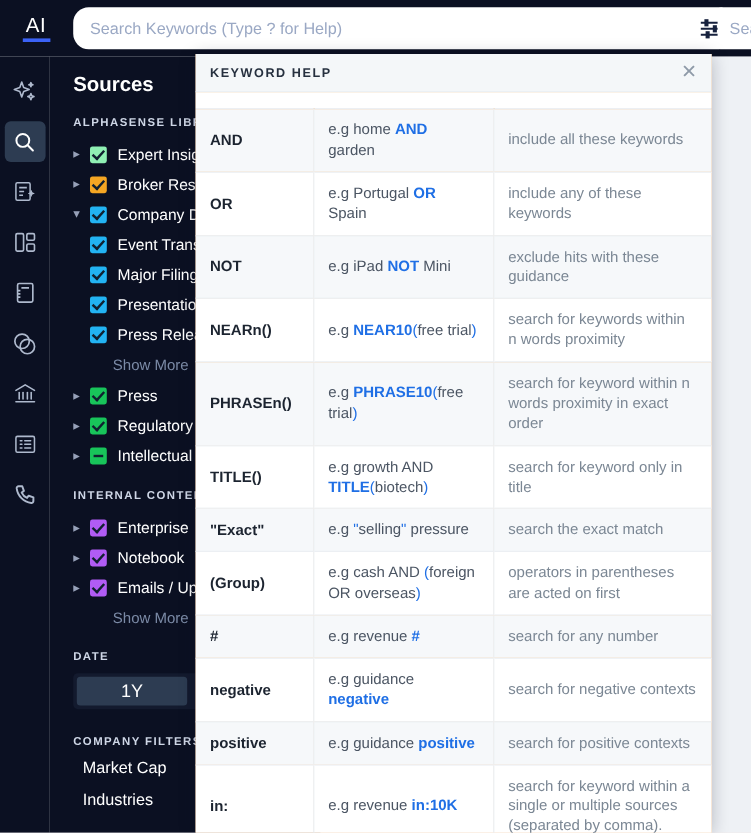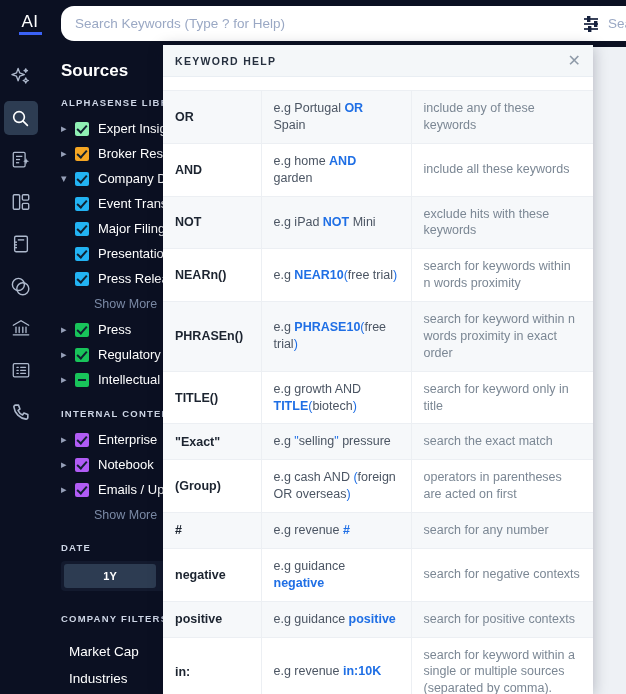--- a/index.html
+++ b/index.html
@@ -104,26 +104,26 @@
     color: #7b8aa6; font-size: 12.5px; padding-left: 53px; height: 26px;
     line-height: 26px;
   }
   .date-label { margin-top: 14px; }
   .seg {
     margin: 6px 0 0 20px; width: 190px; height: 30px;
     background: #131a2e; border-radius: 4px; display: flex; padding: 3px;
   }
   .seg div {
     flex: 1; display: flex; align-items: center; justify-content: center;
-    font-size: 11px; font-weight: bold; color: #8a99b5; border-radius: 3px;
+    font-size: 15px; font-weight: normal; color: #8a99b5; border-radius: 3px;
   }
   .seg div.on { background: #2d3c52; color: #ffffff; }
   .cf-label { margin-top: 22px; }
   .cf-row {
-    display: flex; align-items: flex-end; justify-content: space-between;
+    display: flex; align-items: flex-start; justify-content: space-between;
     height: 27px; padding: 0 14px 0 28px;
   }
   .cf-row span.t { color: #fff; font-size: 13.5px; }
   .cf-row span.c { color: #cbd3e3; font-size: 11px; }
 
   
   .kh {
     position: absolute; left: 163px; top: 45px; width: 430px; height: 649px;
     background: #fdba74; z-index: 10;
     box-shadow: 0 2px 14px rgba(10,15,35,.28);
@@ -376,33 +376,33 @@
   <div class="kh">
     <div class="kh-head">
       <span class="kh-title">KEYWORD HELP</span>
       <span class="kh-close">✕</span>
     </div>
     <div class="kh-gap"></div>
 
     <table class="kt">
       <tbody id="kt-body">
           <tr>
+            <td class="c1">AND</td>
+            <td class="c2"><span>e.g home </span><span class="kw">AND</span><span> garden</span></td>
+            <td class="c3">include all these keywords</td>
+          </tr>
+          <tr>
             <td class="c1">OR</td>
             <td class="c2"><span>e.g Portugal </span><span class="kw">OR</span><span> Spain</span></td>
             <td class="c3">include any of these keywords</td>
           </tr>
           <tr>
-            <td class="c1">AND</td>
-            <td class="c2"><span>e.g home </span><span class="kw">AND</span><span> garden</span></td>
-            <td class="c3">include all these keywords</td>
-          </tr>
-          <tr>
             <td class="c1">NOT</td>
             <td class="c2"><span>e.g iPad </span><span class="kw">NOT</span><span> Mini</span></td>
-            <td class="c3">exclude hits with these keywords</td>
+            <td class="c3">exclude hits with these guidance</td>
           </tr>
           <tr>
             <td class="c1">NEARn()</td>
             <td class="c2"><span>e.g </span><span class="kw">NEAR10</span><span class="pn">(</span><span>free trial</span><span class="pn">)</span></td>
             <td class="c3">search for keywords within n words proximity</td>
           </tr>
           <tr>
             <td class="c1">PHRASEn()</td>
             <td class="c2"><span>e.g </span><span class="kw">PHRASE10</span><span class="pn">(</span><span>free trial</span><span class="pn">)</span></td>
             <td class="c3">search for keyword within n words proximity in exact order</td>

